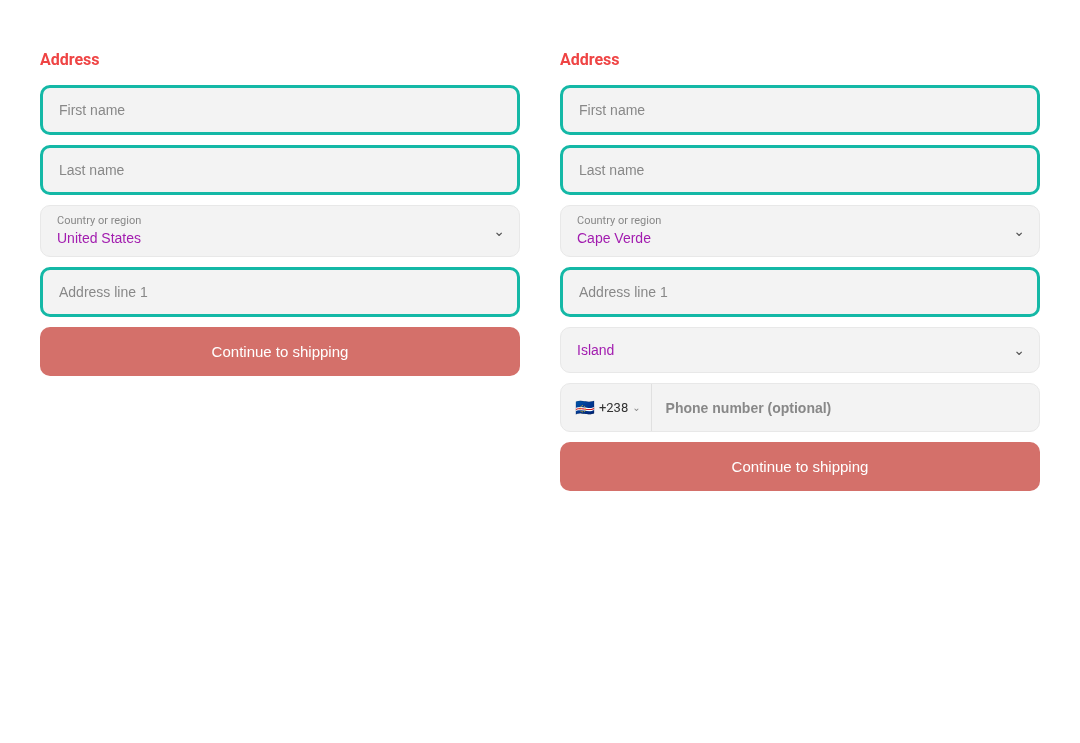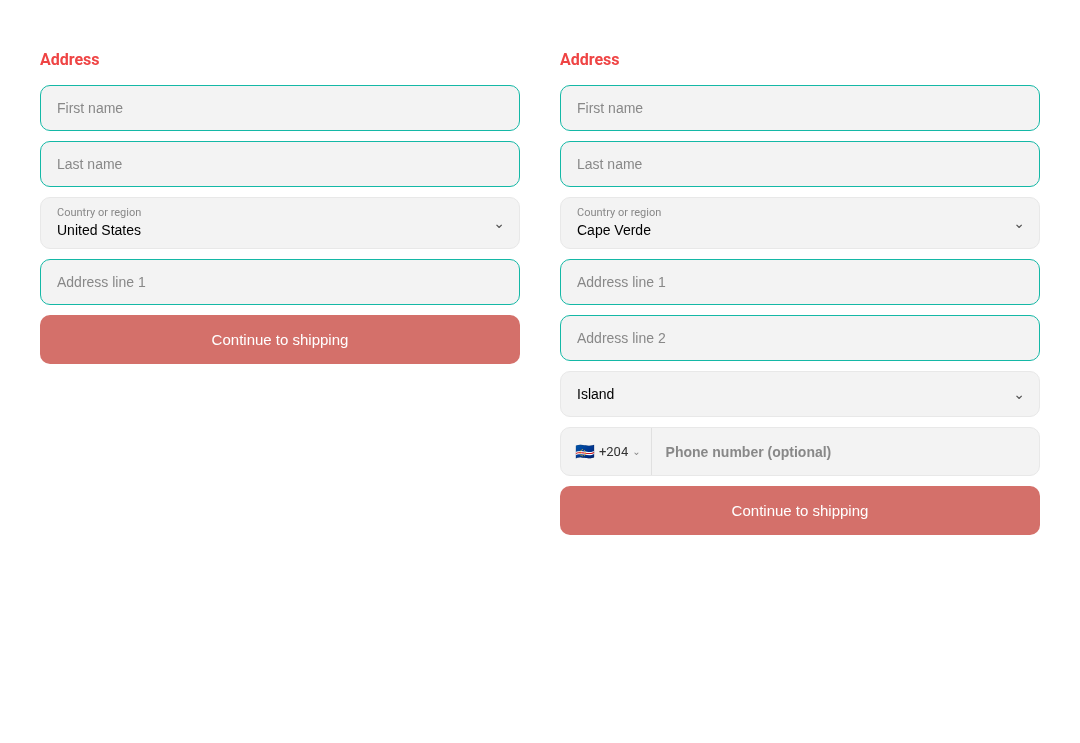--- a/index.html
+++ b/index.html
@@ -31,21 +31,21 @@
     }
     .field-group {
       display: flex;
       flex-direction: column;
       gap: 10px;
     }
     .input-field {
       width: 100%;
       padding: 14px 16px;
       background: #f3f3f3;
-      border: 1px solid #14b8a6;
+      border: 3px solid #14b8a6;
       border-radius: 10px;
       font-size: 14px;
       color: #888;
       outline: none;
       appearance: none;
     }
     .input-field::placeholder {
       color: #888;
     }
     .select-wrapper {
@@ -63,21 +63,21 @@
       color: #888;
       pointer-events: none;
       text-align: right;
     }
     .select-field {
       width: 100%;
       padding: 24px 40px 10px 16px;
       background: transparent;
       border: none;
       font-size: 14px;
-      color: #000000;
+      color: #a21caf;
       outline: none;
       appearance: none;
       cursor: pointer;
     }
     .select-arrow {
       position: absolute;
       right: 14px;
       top: 50%;
       transform: translateY(-50%);
       pointer-events: none;
@@ -178,35 +178,34 @@
       <div class="select-wrapper">
         <span class="select-label">Country or region</span>
         <select class="select-field">
           <option>Cape Verde</option>
         </select>
         <span class="select-arrow">⌄</span>
       </div>
 
       <input class="input-field" type="text" placeholder="Address line 1" style="">
 
-      <input class="input-field" type="text" placeholder="Address line 2" style="">
 
 
 
       <div class="select-wrapper">
         <select class="select-field" style="padding: 14px 40px 14px 16px;">
           <option value="" disabled="" selected="">Island</option>
         </select>
         <span class="select-arrow">⌄</span>
       </div>
 
       <div class="phone-row">
         <div class="phone-country">
           <span class="phone-flag">🇨🇻</span>
-          <span class="phone-code">+204</span>
+          <span class="phone-code">+238</span>
           <span class="phone-chevron">⌄</span>
         </div>
         <input class="phone-input" type="tel" placeholder="Phone number (optional)" style="">
       </div>
 
       <button class="continue-btn">Continue to shipping</button>
 
     </div>
   </div>
 

